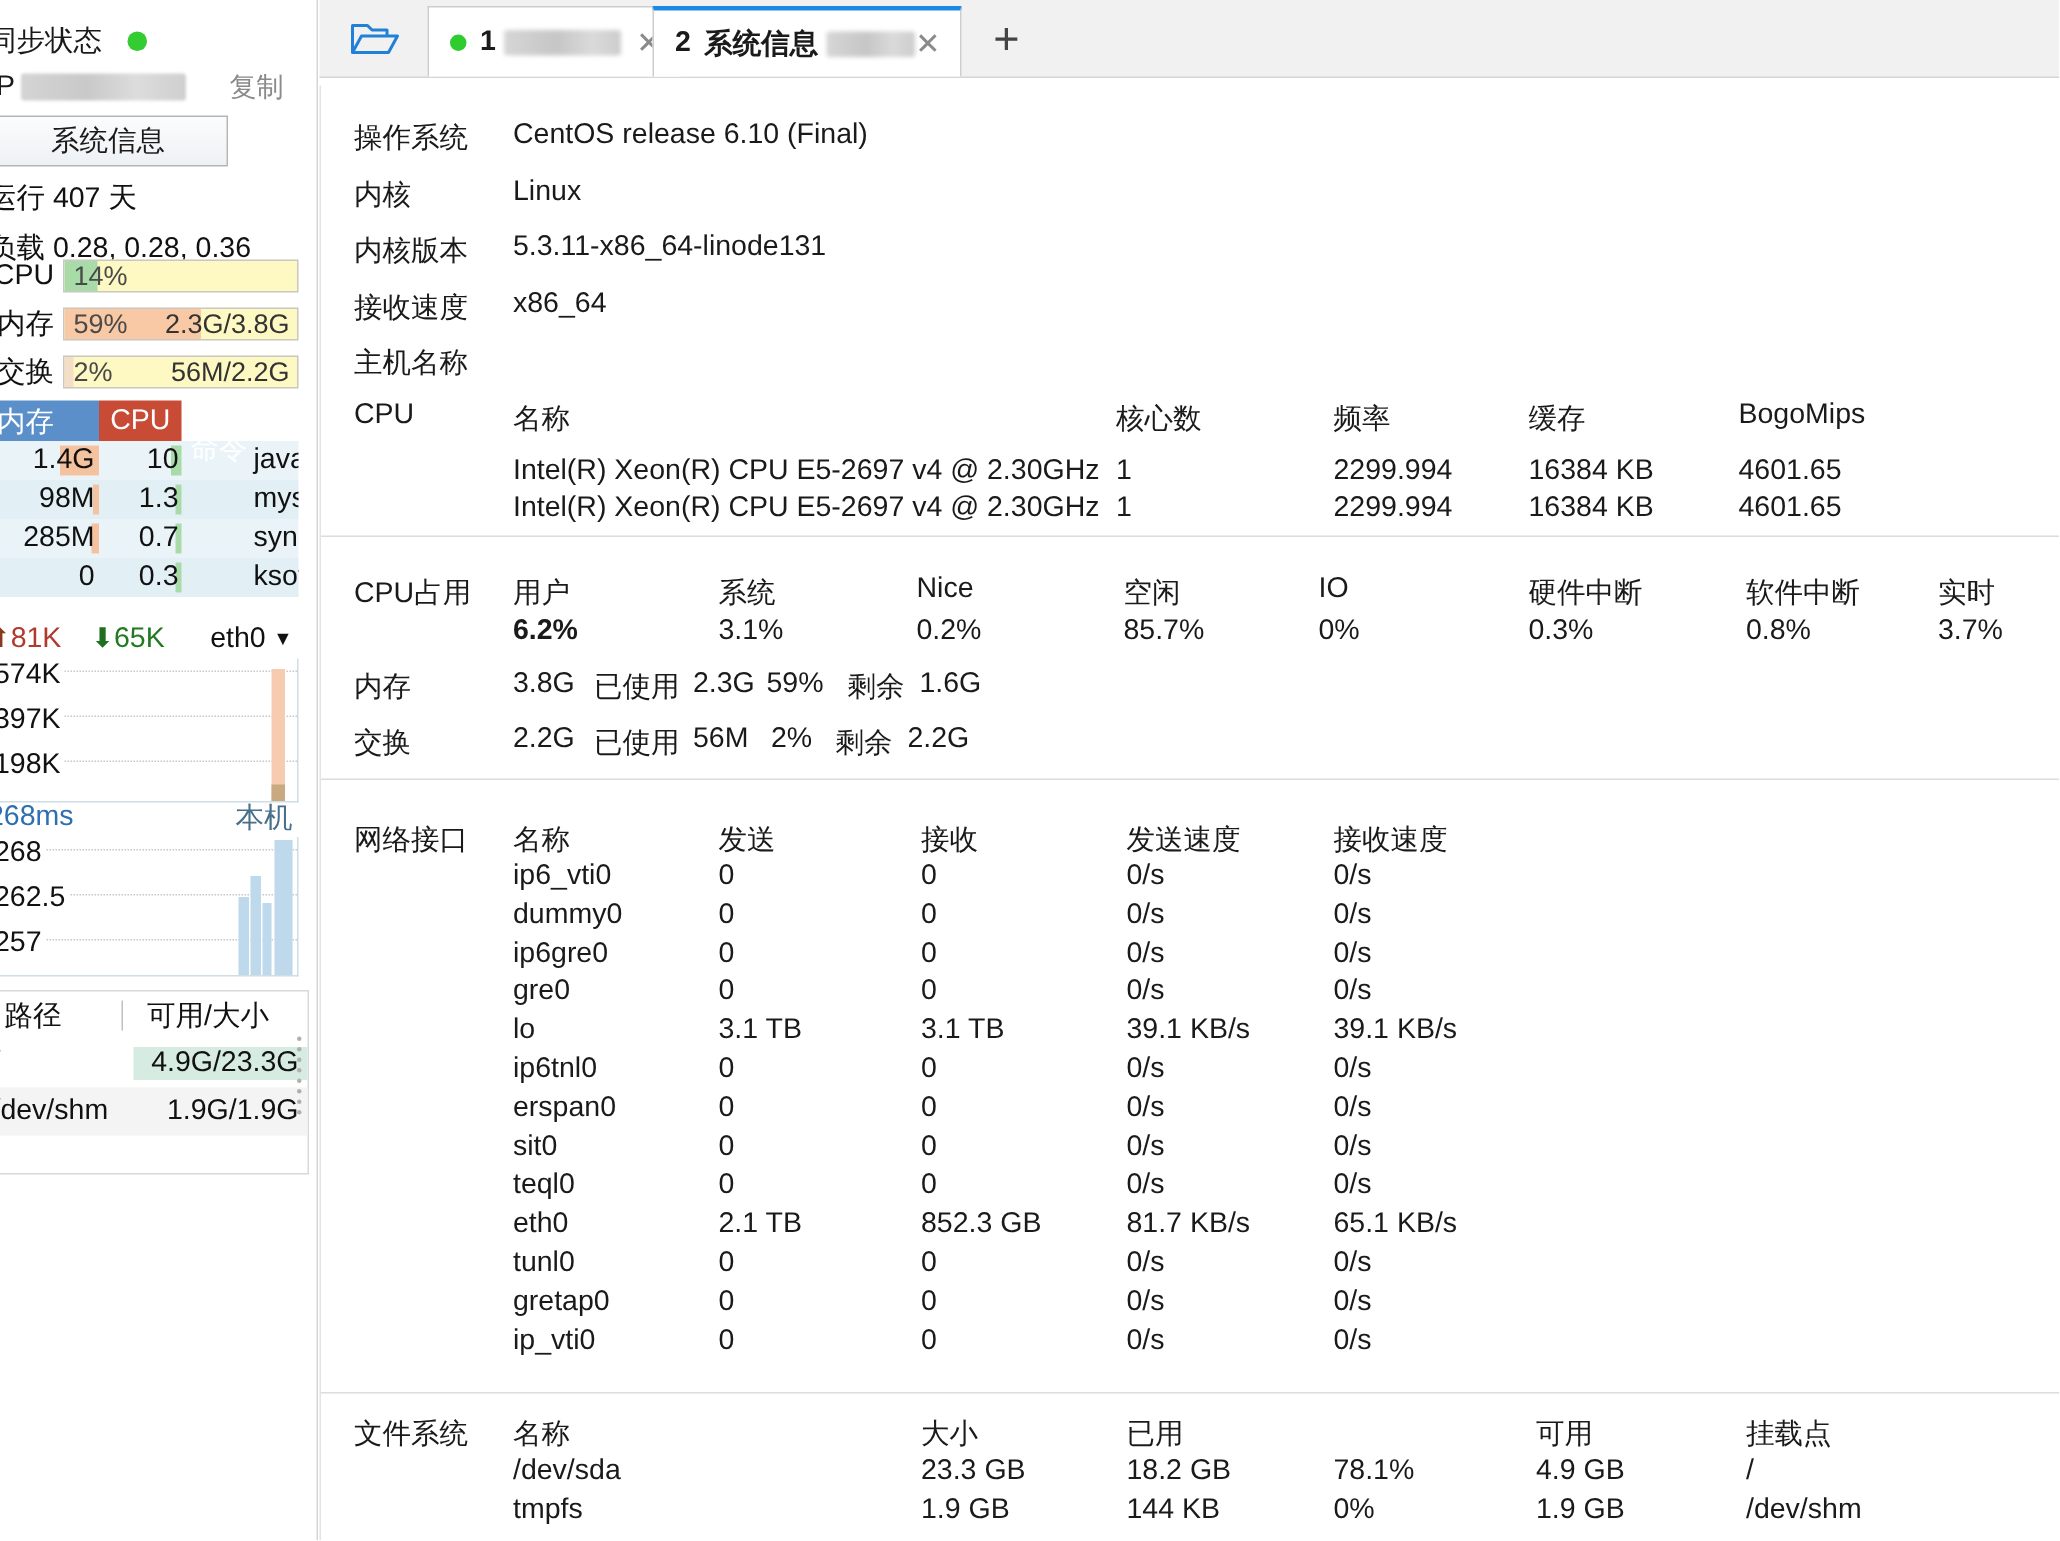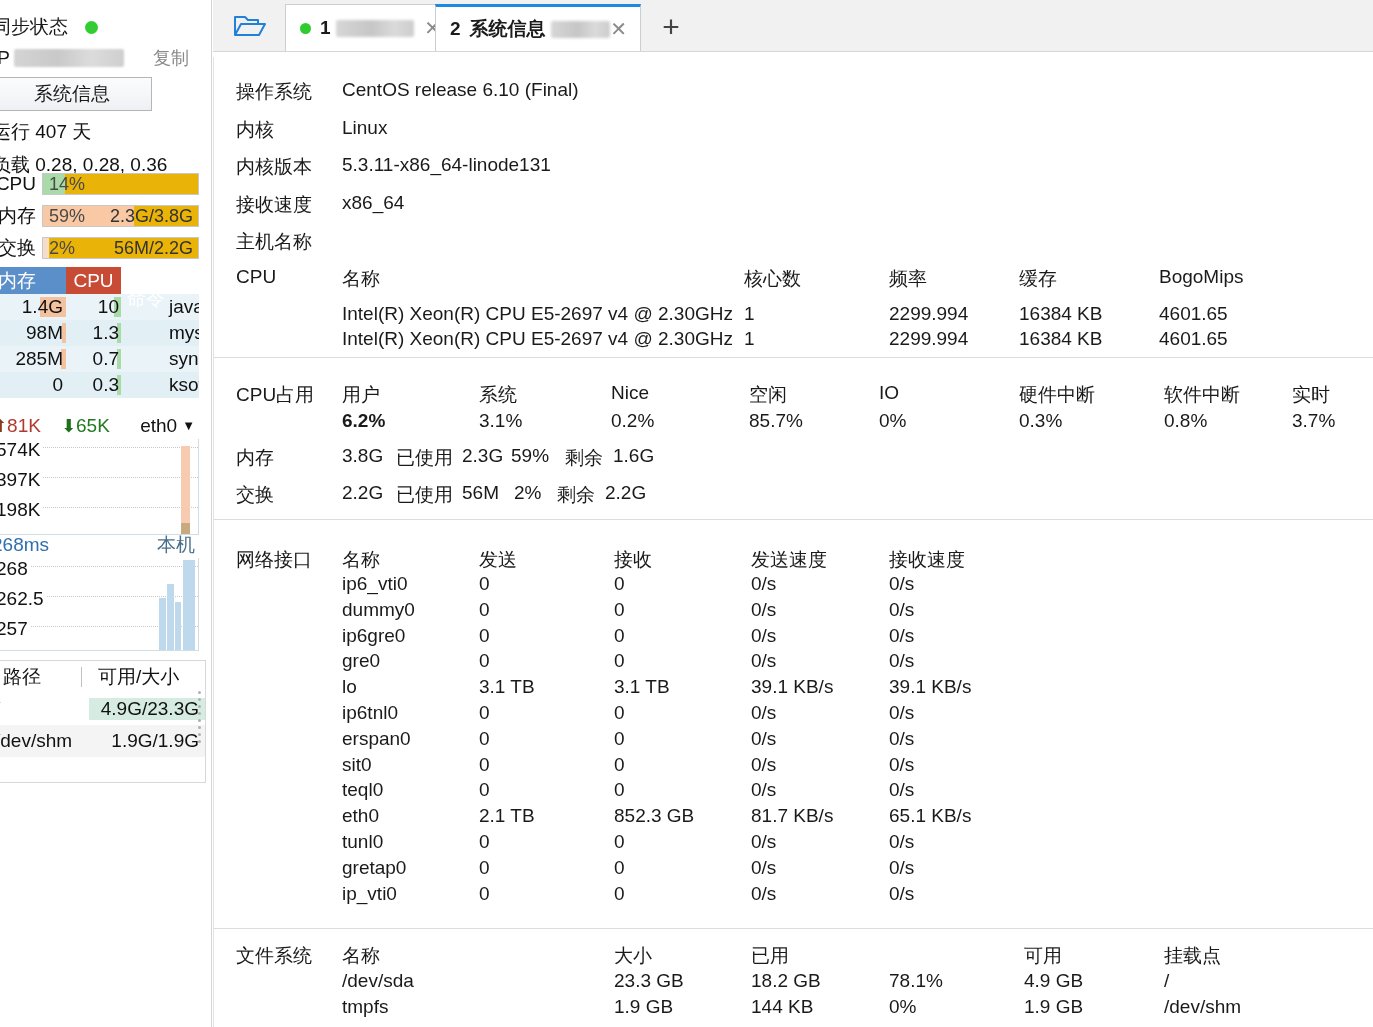--- a/index.html
+++ b/index.html
@@ -115,21 +115,21 @@
     width: 207px; height: 24px;
     display: flex; align-items: center;
     font-size: 19px; color: #111;
   }
   .meter-label { width: 44px; text-align: right; padding-right: 6px; flex: none; }
   .meter-bar {
     position: relative;
     flex: 1;
     height: 22px;
     border: 1px solid #c8c8c8;
-    background: #eab308;
+    background: #fef9c3;
     overflow: hidden;
     box-sizing: border-box;
   }
   .meter-fill {
     position: absolute;
     left: 0; top: 0; bottom: 0;
   }
   .meter-pct {
     position: absolute;
     left: 6px; top: 0;

